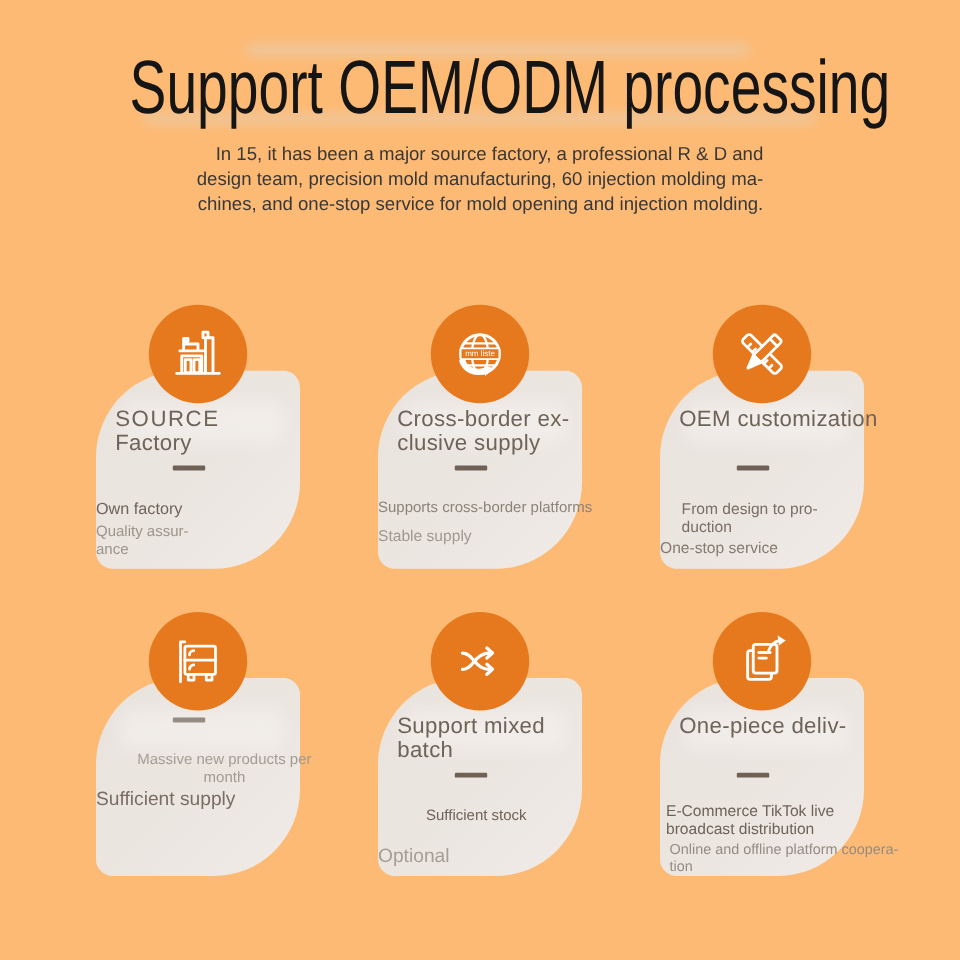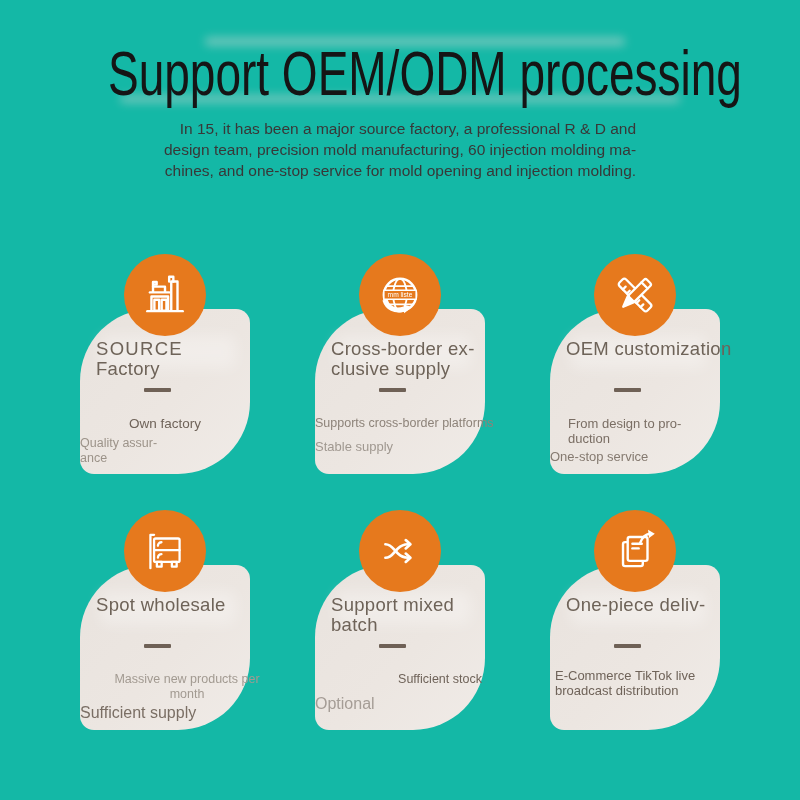--- a/index.html
+++ b/index.html
@@ -2,21 +2,21 @@
 <html><head>
 <meta charset="utf-8">
 <style>
   html,body{margin:0;padding:0;}
   body{
     width:800px;height:800px;
     background:#f6f5f3;
     font-family:"Liberation Sans", sans-serif;
     -webkit-font-smoothing:antialiased;
   }
-  .page{position:relative;width:800px;height:800px;overflow:hidden;background:#14b8a6;}
+  .page{position:relative;width:800px;height:800px;overflow:hidden;background:#fdba74;}
 
   
   .smudge{position:absolute;background:#d9d8d5;opacity:.45;filter:blur(5px);border-radius:4px;}
   .smudge.s1{left:205px;top:37px;width:420px;height:9px;}
   .smudge.s2{left:120px;top:95px;width:560px;height:8px;}
 
   .main-title{
     position:absolute;top:40px;left:0;width:800px;
     text-align:center;
     font-size:63px;line-height:66px;font-weight:400;color:#151515;
@@ -66,38 +66,38 @@
   }
   .tl{white-space:nowrap;}
   .unit.u1 .card-title .tl:first-child{letter-spacing:1.3px;}
 
   .divider{
     width:27px;height:4px;background:#6f6156;
     margin:3px auto 0;transform:translateX(-8px);
     border-radius:1px;
   }
 
-  .sub1{margin-top:24px;width:100%;text-align:center;}
+  .sub1{margin-top:24px;width:100%;text-align:left;}
   .sub2{margin-top:4px;width:100%;text-align:left;}
   .sl{white-space:nowrap;line-height:1.18;}
 
   .u1 .sub1{font-size:13.5px;color:#6f6359;}
   .u1 .sub2{font-size:12.5px;color:#9c9389;}
 
   .u2 .sub1{font-size:12.5px;color:#8d8379;}
   .u2 .sub2{font-size:13px;color:#a09890;margin-top:8px;}
 
   .u3 .sub1{font-size:13px;color:#7a6e64;text-align:left;padding-left:18px;}
   .u3 .sub2{font-size:13px;color:#857a70;margin-top:2px;}
 
   .u4 .sub1{font-size:12.5px;color:#a29a91;text-align:center;padding-left:22px;}
   .u4 .sub2{font-size:16px;color:#7a6e64;margin-top:2px;}
 
   .u5 .sub1{font-size:12.5px;color:#6f6359;margin-left:40px;}
-  .u5 .sub2{font-size:16px;color:#a59d96;margin-top:8px;}
+  .u5 .sub2{font-size:16px;color:#a59d96;margin-top:18px;}
 
   .u6 .sub1{font-size:13px;color:#6f6359;text-align:left;padding-left:5px;margin-top:20px;}
   .u6 .sub2{font-size:12px;color:#948b82;text-align:left;padding-left:8px;margin-top:2px;}
 </style>
 </head>
 <body>
 
 <div class="page">
 
   <div class="smudge s1"></div>
@@ -214,24 +214,20 @@
           <path d="M10 40.5 V8.5 H13.5"></path>
           <rect x="13.5" y="12" width="24.5" height="22.5" rx="1.5"></rect>
           <path d="M13.5 23.2 H38"></path>
           <path d="M17.2 19 a3.4 3.4 0 0 1 3.4 -3.4"></path>
           <path d="M17.2 30.4 a3.4 3.4 0 0 1 3.4 -3.4"></path>
           <rect x="16.2" y="34.5" width="4.6" height="4.6"></rect>
           <rect x="30.6" y="34.5" width="4.6" height="4.6"></rect>
         </svg>
       </div>
       <div class="card">
-        <div class="card-title">
-          <div class="tl">Spot wholesale</div>
-          <div class="tl"></div>
-        </div>
         <div class="divider"></div>
         <div class="sub1">
           <div class="sl">Massive new products per</div>
           <div class="sl">month</div>
         </div>
         <div class="sub2">
           <div class="sl">Sufficient supply</div>
           <div class="sl"></div>
         </div>
       </div>
@@ -276,17 +272,21 @@
       </div>
       <div class="card">
         <div class="card-title">
           <div class="tl">One-piece deliv-</div>
         </div>
         <div class="divider"></div>
         <div class="sub1">
           <div class="sl">E-Commerce TikTok live</div>
           <div class="sl">broadcast distribution</div>
         </div>
+        <div class="sub2">
+          <div class="sl">Online and offline platform coopera-</div>
+          <div class="sl">tion</div>
+        </div>
       </div>
     </div>
 
   </div>
 </div>
 
 </body></html>

